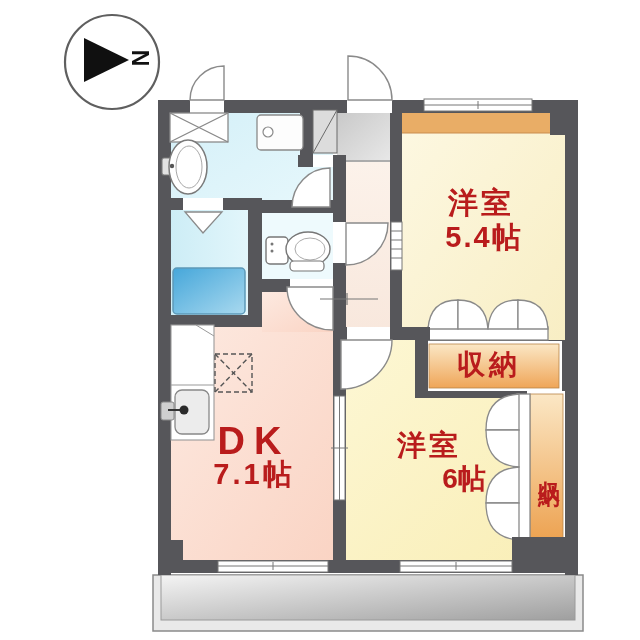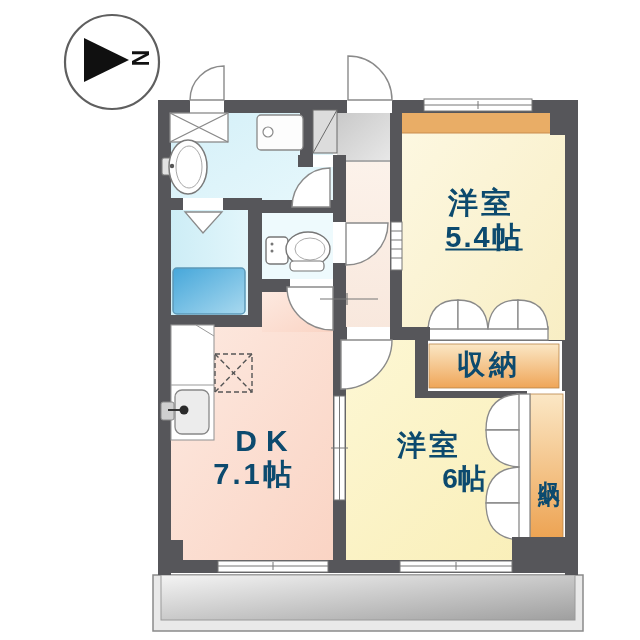--- a/index.html
+++ b/index.html
@@ -1,19 +1,19 @@
 <!DOCTYPE html>
 <html><head>
 <meta charset="utf-8">
 <style>
   html,body{margin:0;padding:0;background:#ffffff;}
   #stage{position:relative;width:640px;height:640px;background:#ffffff;overflow:hidden;
          font-family:"Liberation Sans","DejaVu Sans",sans-serif;}
   #plan-svg{position:absolute;left:0;top:0;}
-  .lbl{position:absolute;transform:translate(-50%,-50%);color:#0c4a6e;font-weight:600;
+  .lbl{position:absolute;transform:translate(-50%,-50%);color:#b91c1c;font-weight:600;
        white-space:nowrap;line-height:1;}
   .lbl.v{writing-mode:vertical-rl;text-orientation:upright;transform:translate(-50%,-50%);}
   #n-label{position:absolute;transform:translate(-50%,-50%) rotate(90deg);font-weight:700;
            font-size:23px;color:#111;}
 </style>
 </head>
 <body>
 
 <div id="stage">
 <svg id="plan-svg" width="640" height="640" viewBox="0 0 640 640">
@@ -236,24 +236,24 @@
 
   <g>
     <circle cx="112" cy="62" r="47" fill="#ffffff" stroke="#5f5f5f" stroke-width="2.2"></circle>
     <polygon points="84,38 84,82 129,60" fill="#101010"></polygon>
   </g>
 </svg>
 
 <div id="n-label" class="lbl" style="left:139px;top:58px;">N</div>
 
 <div class="lbl" style="left:481px;top:203px;font-size:30px;letter-spacing:3px;">洋室</div>
-<div class="lbl" style="left:484px;top:237px;font-size:29px;letter-spacing:2px;text-decoration:underline;">5.4帖</div>
+<div class="lbl" style="left:484px;top:237px;font-size:29px;letter-spacing:2px;">5.4帖</div>
 
 <div class="lbl" style="left:489px;top:365px;font-size:28px;letter-spacing:4px;">収納</div>
 
-<div class="lbl" style="left:254px;top:441px;font-size:30px;letter-spacing:9px;margin-left:12px;">DK</div>
+<div class="lbl" style="left:254px;top:441px;font-size:38px;letter-spacing:9px;">DK</div>
 <div class="lbl" style="left:254px;top:474px;font-size:29px;letter-spacing:3px;">7.1帖</div>
 
 <div class="lbl" style="left:429px;top:445px;font-size:29px;letter-spacing:3px;">洋室</div>
 <div class="lbl" style="left:432px;top:479px;font-size:28px;margin-left:32px;">6帖</div>
 
 <div class="lbl v" style="left:549px;top:467px;font-size:22px;letter-spacing:4px;">収納</div>
 </div>
 
 </body></html>

